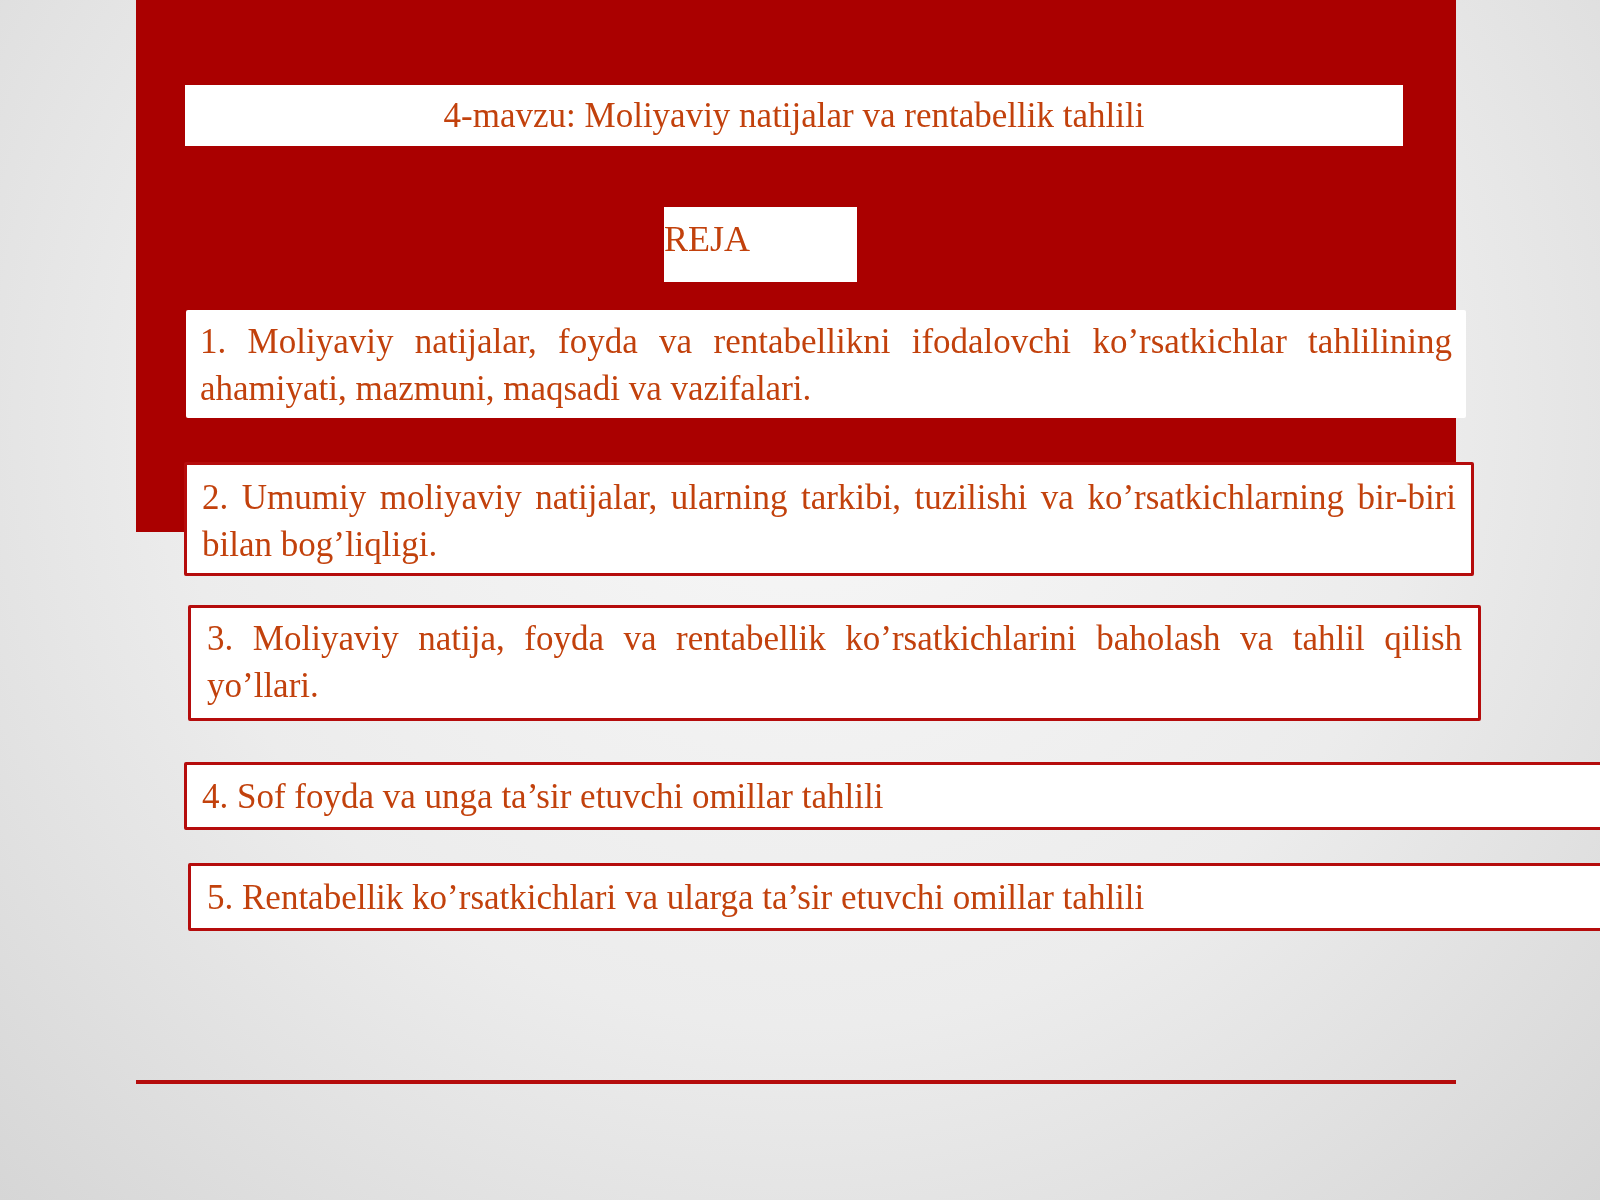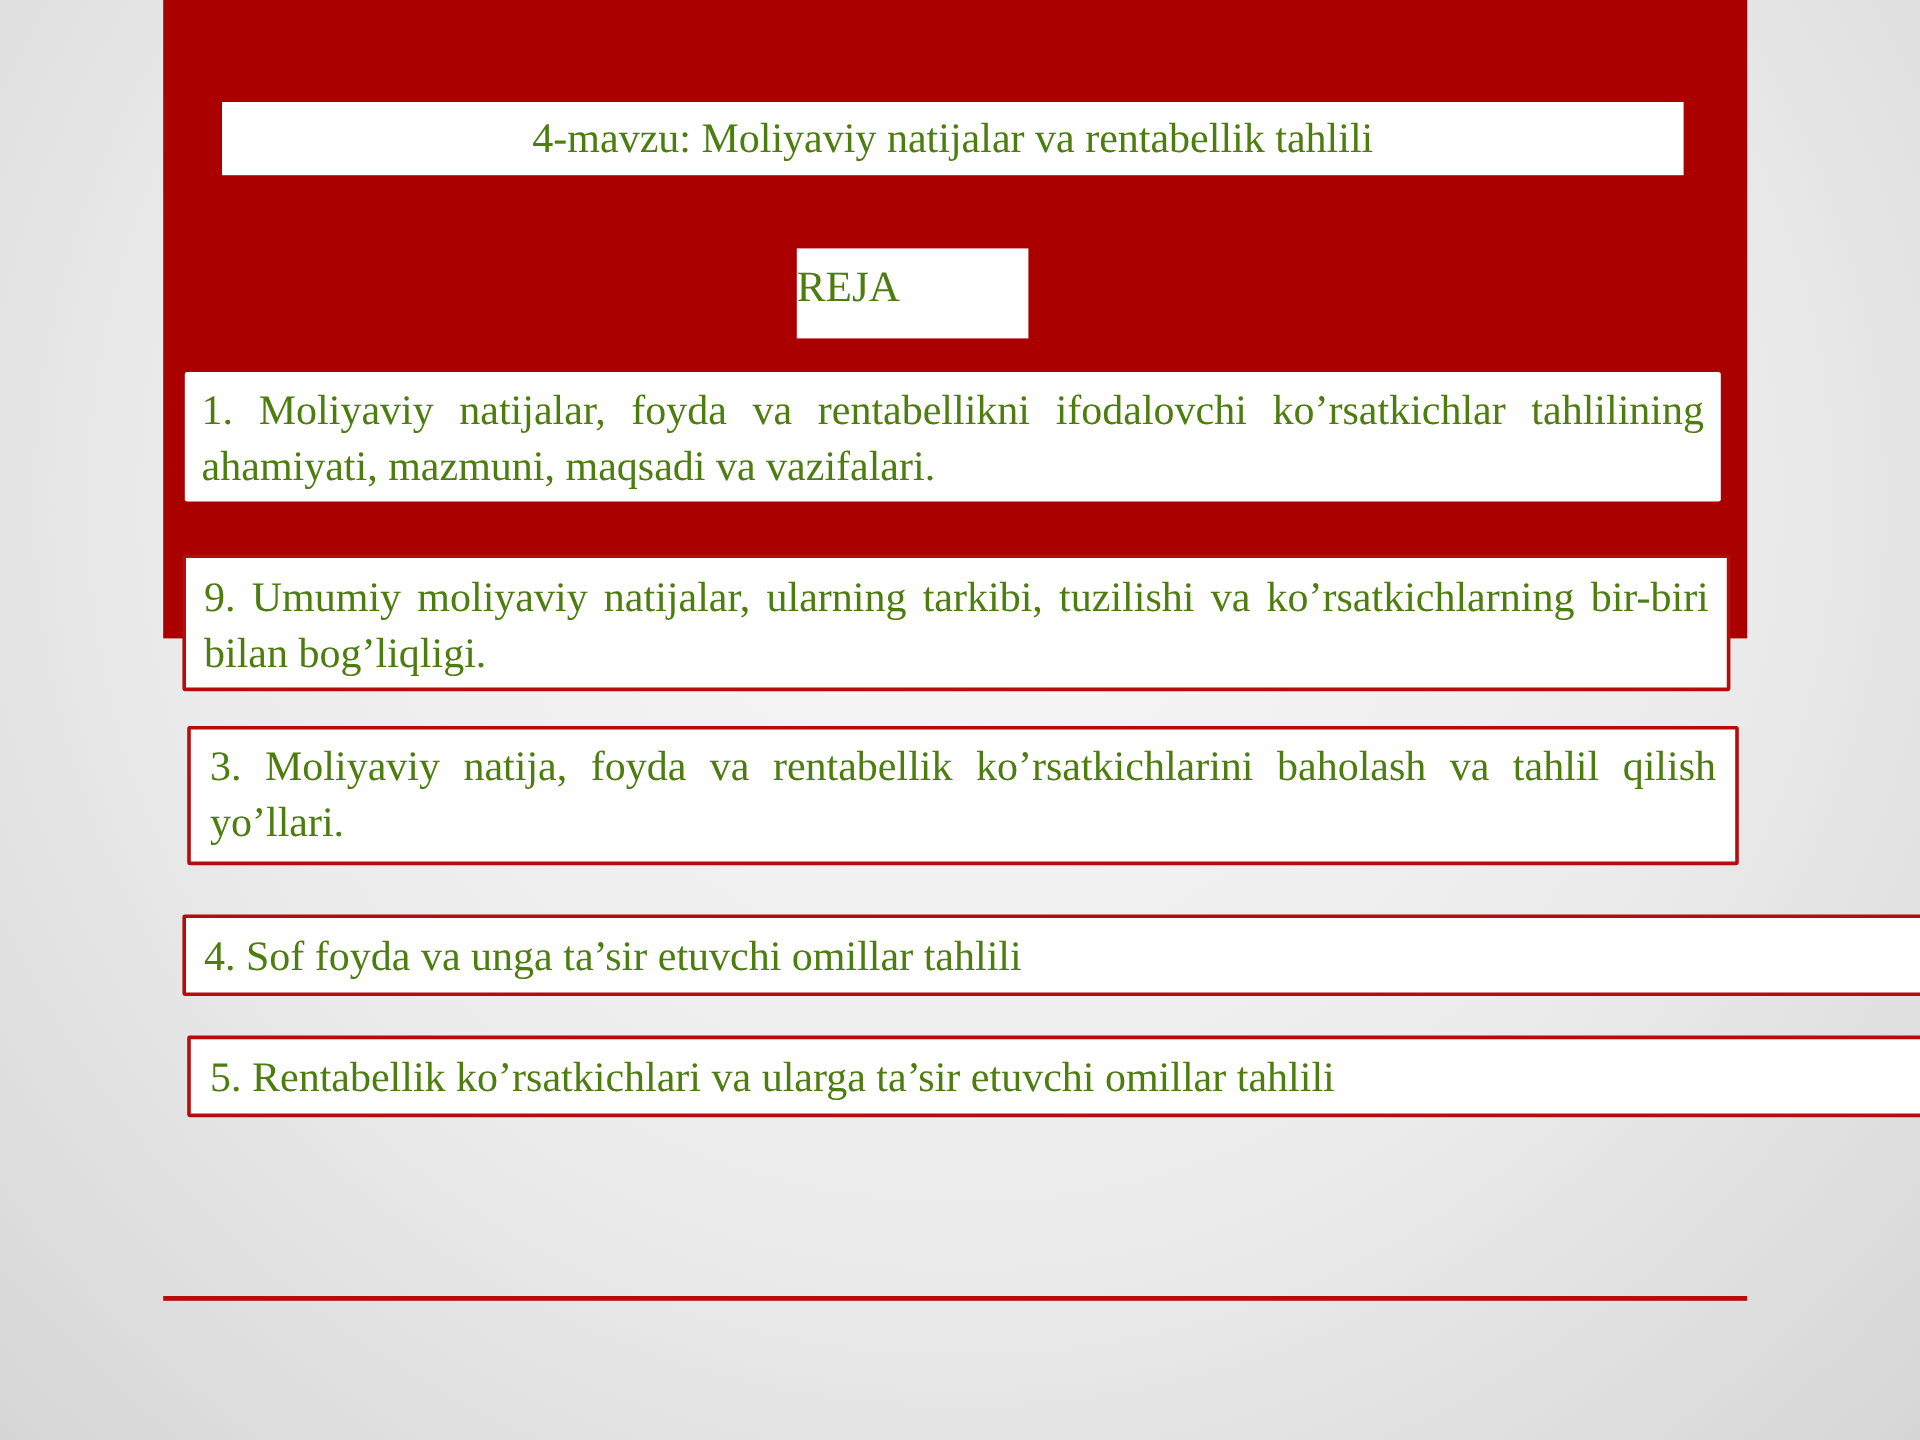--- a/index.html
+++ b/index.html
@@ -6,48 +6,49 @@
   body {
     width:1600px; height:1200px; position:relative; overflow:hidden;
     background: radial-gradient(ellipse at 50% 35%, #f7f7f7 0%, #ececec 55%, #d6d6d6 100%);
     font-family: "Liberation Serif", serif;
   }
   .red-panel {
     position:absolute; left:136px; top:0; width:1320px; height:532px;
     background:#aa0000;
   }
   .box {
-    position:absolute; background:#fff; box-sizing:border-box; color:#4d7c0f;
+    position:absolute; background:#fff; box-sizing:border-box; color:#c2410c;
   }
   .title-box { left:185px; top:85px; width:1218px; height:61px;
     font-size:35px; text-align:center; line-height:61px; }
   .reja-box { left:664px; top:207px; width:193px; height:75px;
     font-size:36px; text-align:left; line-height:64px; }
   .item {
     font-size:35px; line-height:47px; text-align:justify;
     text-align-last:left; padding:10px 14px; border:3px solid #b50c0c;
     border-radius:2px;
+    margin-left:32px;
   }
   .item1 { left:154px; top:310px; width:1280px; height:108px; border:none; padding:8px 14px 0 14px; }
   .item2 { left:152px; top:462px; width:1290px; height:114px; padding:9px 15px 0 15px; }
   .item3 { left:156px; top:605px; width:1293px; height:116px; padding:7px 16px 0 16px; }
   .item4 { left:152px; top:762px; width:1509px; height:68px; padding:8px 15px 4px 15px; }
   .item5 { left:156px; top:863px; width:1511px; height:68px; padding:8px 16px 0 16px; }
   .bottom-line {
     position:absolute; left:136px; top:1080px; width:1320px; height:4px; background:#b50c0c;
   }
 </style>
 </head>
 <body>
 
 <div class="red-panel"></div>
 
 <div class="box title-box">4-mavzu: Moliyaviy natijalar va rentabellik tahlili</div>
 
 <div class="box reja-box">REJA</div>
 
 <div class="box item item1">1. Moliyaviy natijalar, foyda va rentabellikni ifodalovchi ko’rsatkichlar tahlilining ahamiyati, mazmuni, maqsadi va vazifalari.</div>
-<div class="box item item2">9. Umumiy moliyaviy natijalar, ularning tarkibi, tuzilishi va ko’rsatkichlarning bir-biri bilan bog’liqligi.</div>
+<div class="box item item2">2. Umumiy moliyaviy natijalar, ularning tarkibi, tuzilishi va ko’rsatkichlarning bir-biri bilan bog’liqligi.</div>
 <div class="box item item3">3. Moliyaviy natija, foyda va rentabellik ko’rsatkichlarini baholash va tahlil qilish yo’llari.</div>
 <div class="box item item4">4. Sof foyda va unga ta’sir etuvchi omillar tahlili</div>
 <div class="box item item5">5. Rentabellik ko’rsatkichlari va ularga ta’sir etuvchi omillar tahlili</div>
 
 <div class="bottom-line"></div>
 
 </body></html>

